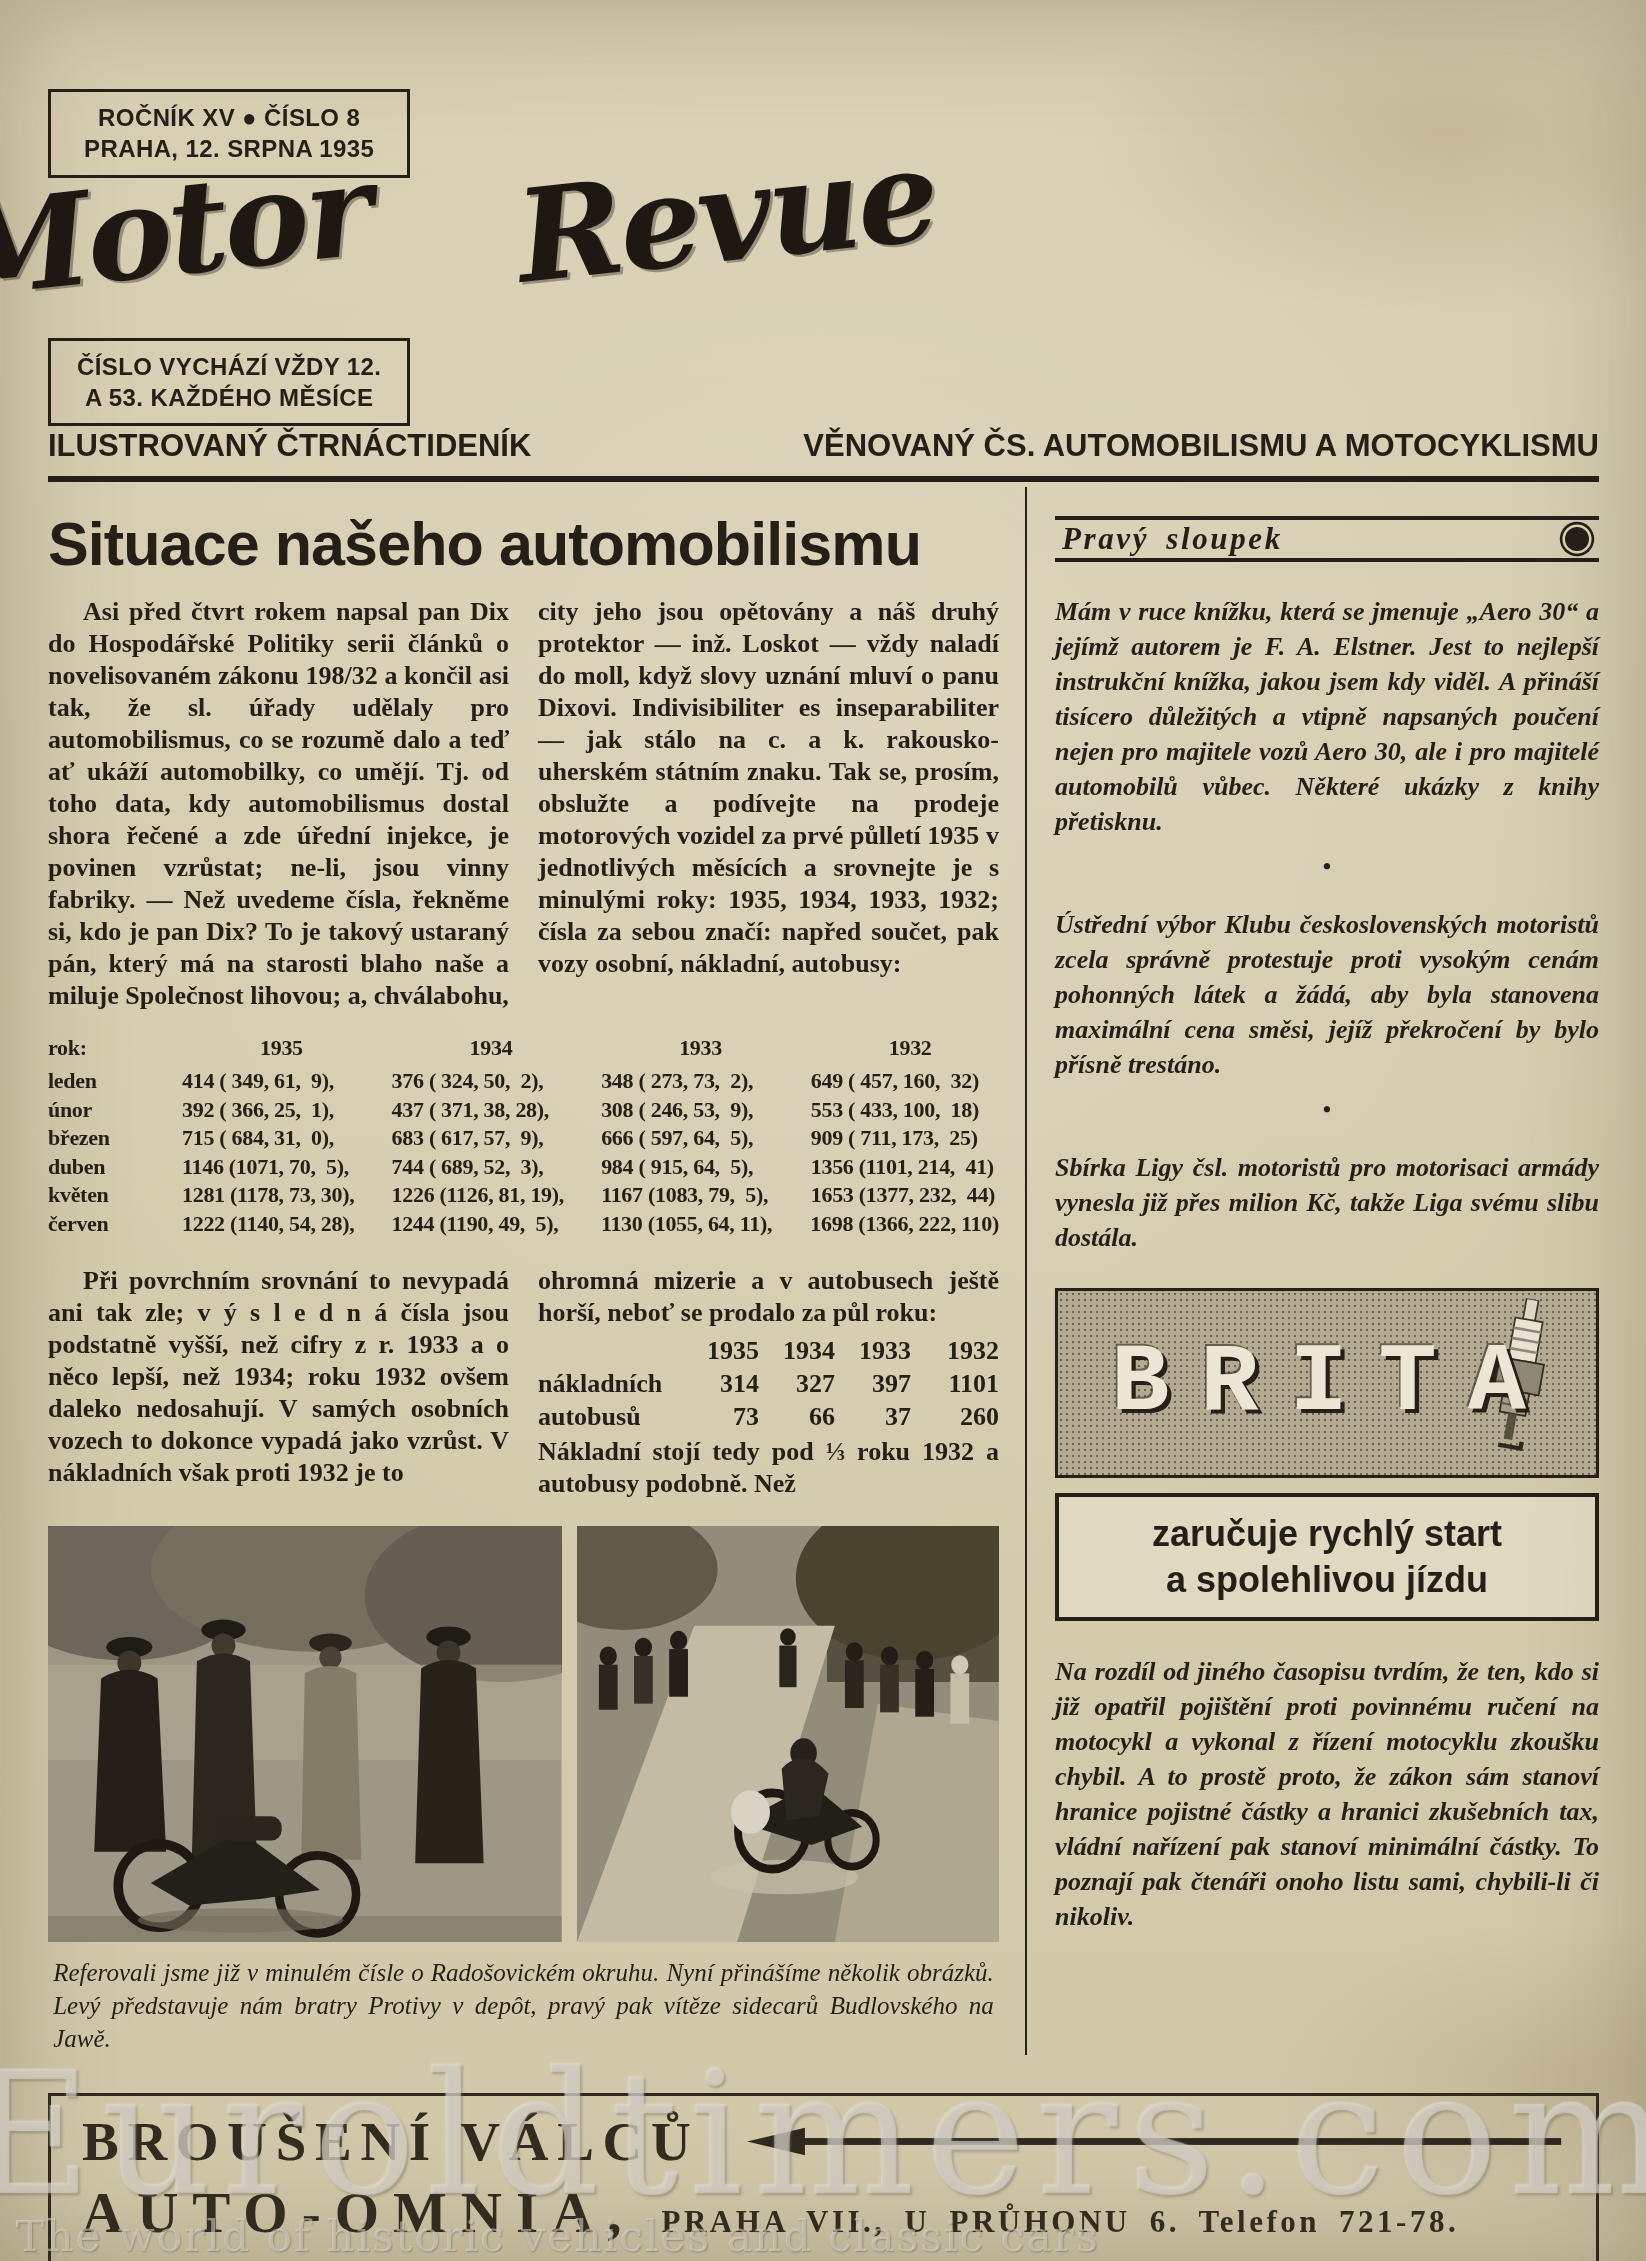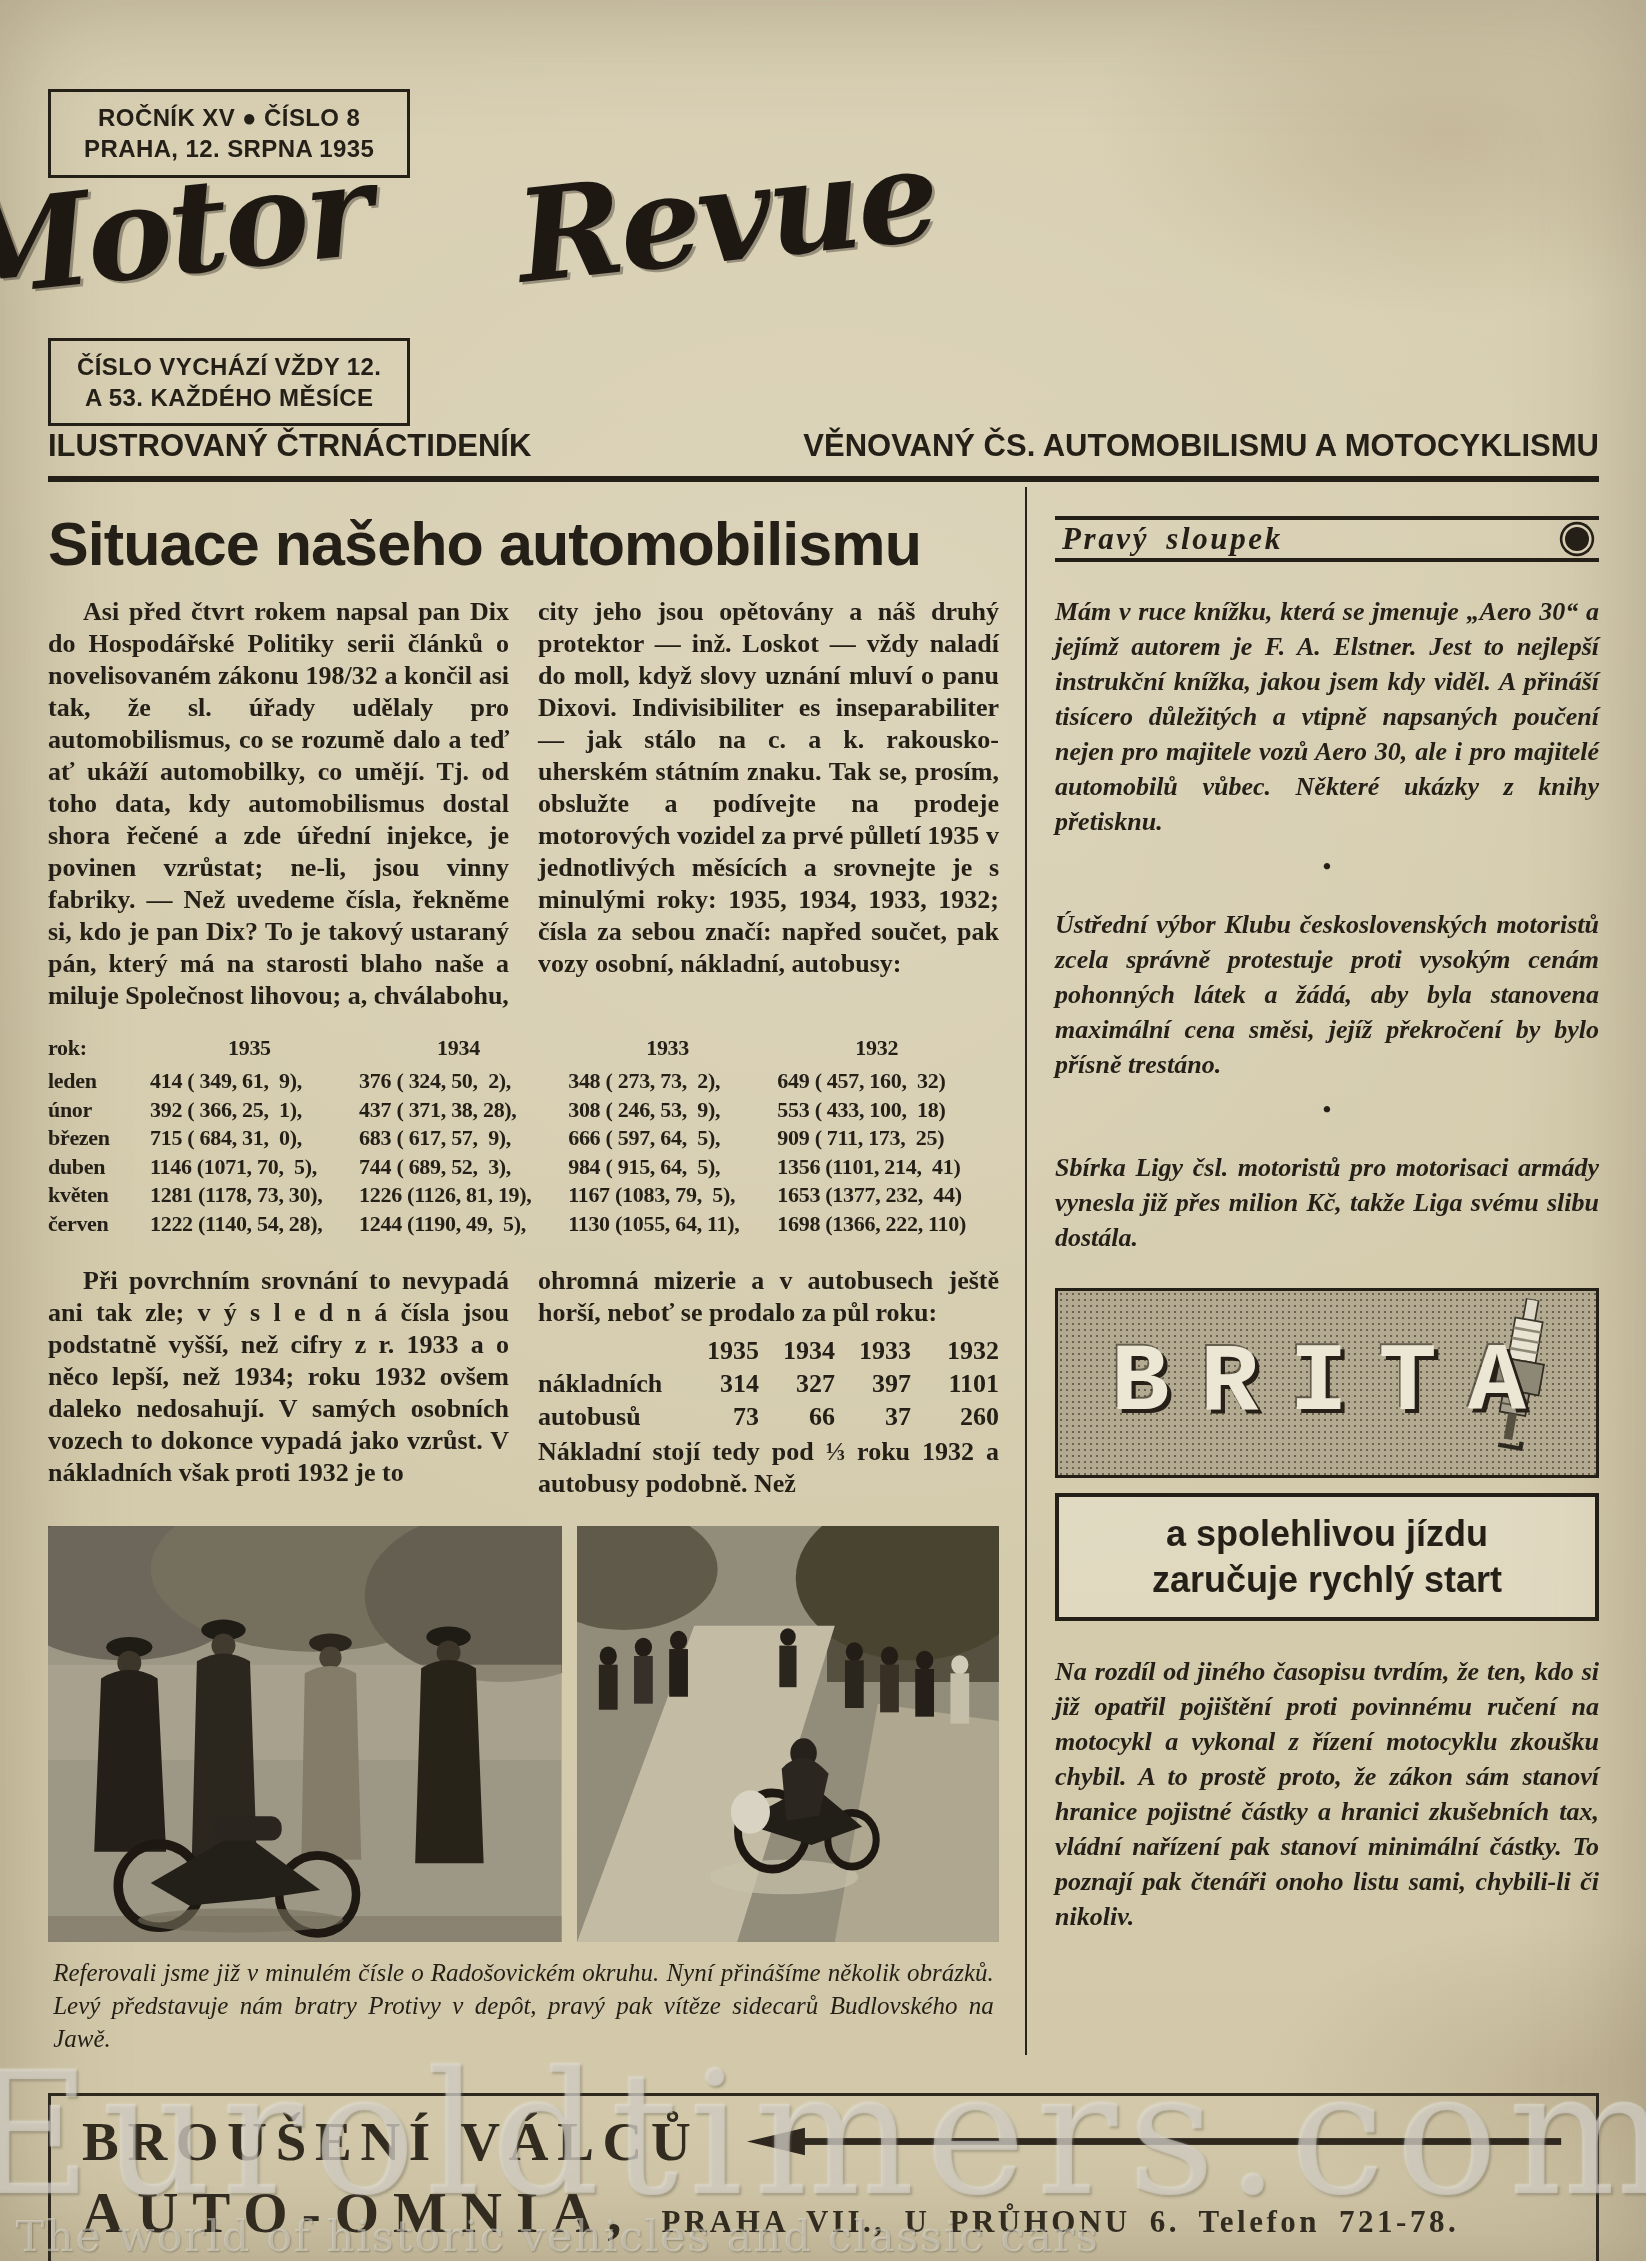--- a/index.html
+++ b/index.html
@@ -54,21 +54,21 @@
   .cols > *{flex:1;min-width:0;}
   p.body{
     margin:0;font-size:26px;line-height:32px;font-weight:bold;
     text-align:justify;text-indent:35px;hyphens:auto;
   }
   p.body.noindent{text-indent:0;}
   .col2wrap{display:flex;flex-direction:column;}
 
   
   .sales-table{margin:22.5px 0 26px;font-weight:bold;font-size:22px;line-height:28.6px;letter-spacing:-0.3px;}
-  .t-row{display:grid;grid-template-columns:102px 1fr 1fr 1fr 1.06fr;}
+  .t-row{display:grid;grid-template-columns:102px 1fr 1fr 1fr 1.06fr;gap:32px;}
   .t-head{margin-bottom:4.3px;}
   .t-head .t-year{padding-left:78px;}
   .t-cell{white-space:pre;}
 
   
   .mini{margin:5.2px 0 3.5px;font-weight:bold;font-size:26px;line-height:33px;}
   .m-row{display:grid;grid-template-columns:1fr 76px 76px 76px 88px;}
   .m-val{text-align:right;}
 
   
@@ -351,22 +351,22 @@
           <rect x="20" y="72" width="52" height="36" fill="#8d8776" stroke="#302c22" stroke-width="2"></rect>
           <rect x="31" y="108" width="30" height="26" fill="#a39d8b" stroke="#302c22" stroke-width="2"></rect>
           <line x1="31" y1="116" x2="61" y2="116" stroke="#55503f" stroke-width="2"></line>
           <line x1="31" y1="124" x2="61" y2="124" stroke="#55503f" stroke-width="2"></line>
           <rect x="41" y="134" width="10" height="30" fill="#55503f"></rect>
           <path d="M36 172 h26 v-8" fill="none" stroke="#2c2820" stroke-width="5"></path>
         </svg>
         <div class="brita-brand">BRITA</div>
       </div>
       <div class="brita-slogan">
+        <div>zaručuje rychlý start</div>
         <div>a spolehlivou jízdu</div>
-        <div>zaručuje rychlý start</div>
       </div>
 
       <p class="side-p p4">Na rozdíl od jiného časopisu tvrdím, že ten, kdo si již opatřil pojištění proti povinnému ručení na motocykl a vykonal z řízení motocyklu zkoušku chybil. A to prostě proto, že zákon sám stanoví hranice pojistné částky a hranici zkušebních tax, vládní nařízení pak stanoví minimální částky. To poznají pak čtenáři onoho listu sami, chybili-li či nikoliv.</p>
     </aside>
   </div>
 
   <div class="bottom-ad">
     <div class="ad-row1">
       <span class="ad-line1">BROUŠENÍ VÁLCŮ</span>
       <svg class="ad-arrow" viewBox="0 0 1200 34" preserveAspectRatio="none">

